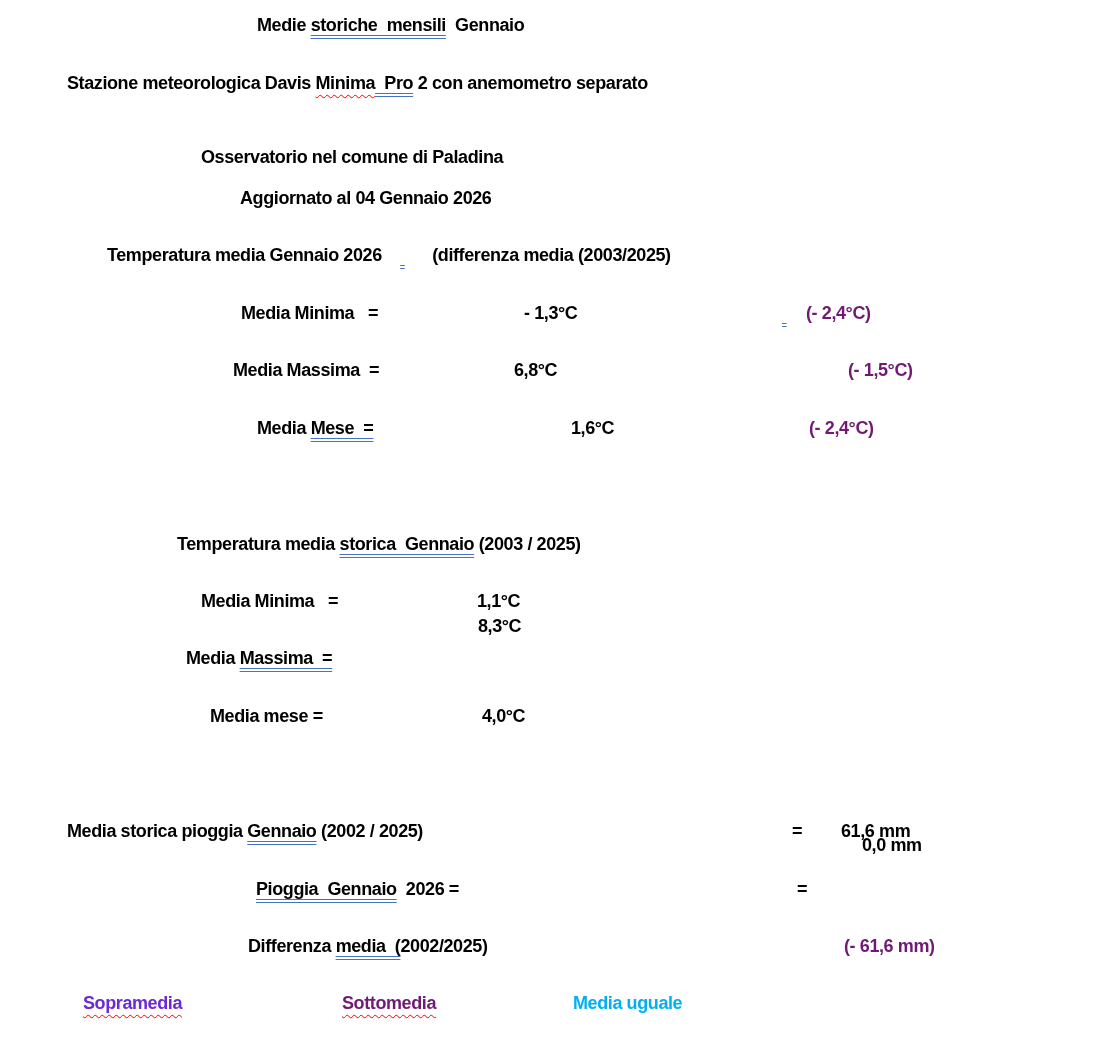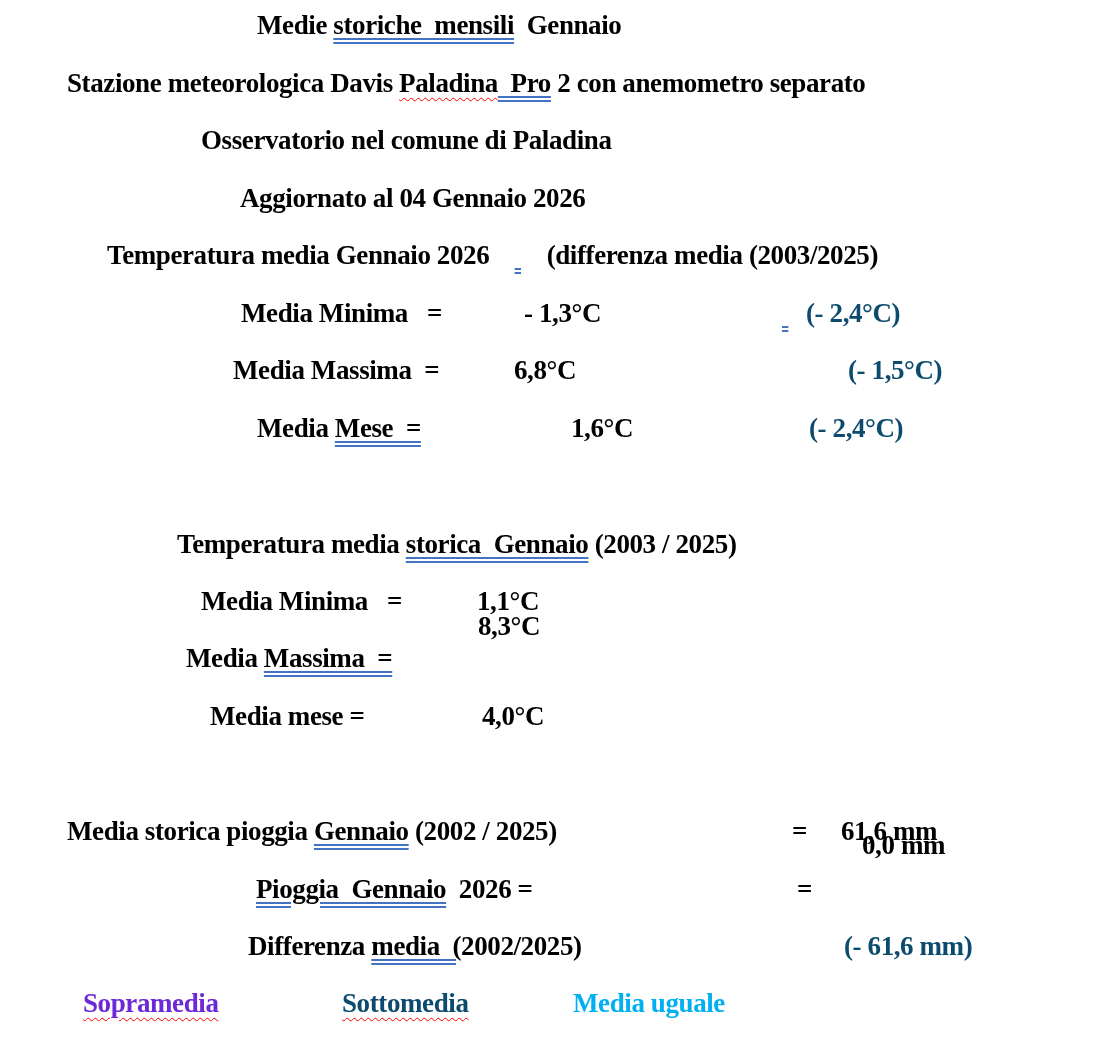--- a/index.html
+++ b/index.html
@@ -1,32 +1,32 @@
 <!DOCTYPE html>
 <html><head>
 <meta charset="utf-8">
 <style>
   html, body { margin: 0; padding: 0; background: #ffffff; }
   body { width: 1112px; height: 1041px; position: relative; overflow: hidden;
          font-family: "Liberation Sans", "DejaVu Sans", sans-serif; font-weight: bold; color: #000; }
-  .t { position: absolute; white-space: pre; font-size: 27px; line-height: 34px; letter-spacing: -0.4px; font-family: Liberation Serif, serif; }
-  .green { color: #0c4a6e; }
+  .t { position: absolute; white-space: pre; font-size: 18px; line-height: 34px; letter-spacing: -0.4px; }
+  .green { color: #701a75; }
   .red { color: #6d28d9; }
   .cyan { color: #00b0f0; }
   .dbl { text-decoration: underline double #4472c4; text-underline-offset: 4px; }
   .wavy-red { text-decoration: underline wavy #ff0000; text-decoration-thickness: 1px; text-underline-offset: 5px; }
 </style>
 </head>
 <body>
 
 <div class="t" style="left:257px; top:8px;"><span>Medie </span><span class="dbl">storiche  mensili</span><span>  Gennaio</span></div>
 
-<div class="t" style="left:67px; top:66px;"><span>Stazione meteorologica Davis </span><span class="wavy-red">Paladina</span><span class="dbl">  Pro</span><span> 2 con anemometro separato</span></div>
+<div class="t" style="left:67px; top:66px;"><span>Stazione meteorologica Davis </span><span class="wavy-red">Minima</span><span class="dbl">  Pro</span><span> 2 con anemometro separato</span></div>
 
-<div class="t" style="left:201px; top:123px;">Osservatorio nel comune di Paladina</div>
+<div class="t" style="left:201px; top:140px;">Osservatorio nel comune di Paladina</div>
 
 <div class="t" style="left:240px; top:181px;">Aggiornato al 04 Gennaio 2026</div>
 
 <div class="t" style="left:107px; top:238px;"><span>Temperatura media Gennaio 2026</span><span>    </span><span class="dbl" style="display:inline-block;width:32px;">&nbsp;</span><span>(differenza media (2003/2025)</span></div>
 
 <div class="t" style="left:241px; top:296px;">Media Minima   =</div>
 <div class="t" style="left:524px; top:296px;">- 1,3°C</div>
 <div class="t green" style="left:782px; top:296px;"><span class="dbl" style="display:inline-block;width:24px;">&nbsp;</span><span>(- 2,4°C)</span></div>
 
 <div class="t" style="left:233px; top:353px;">Media Massima  =</div>

